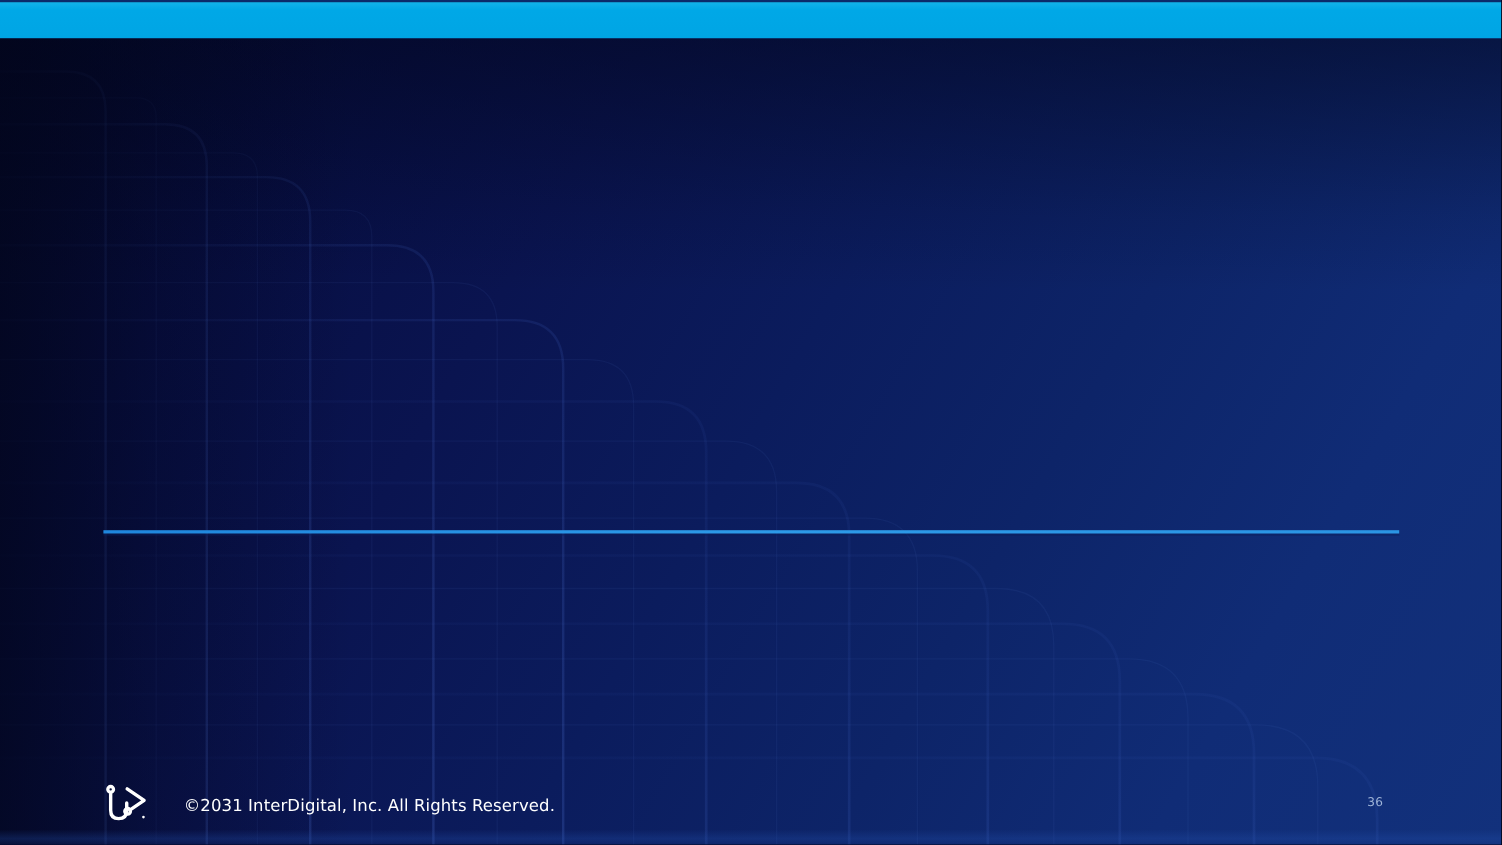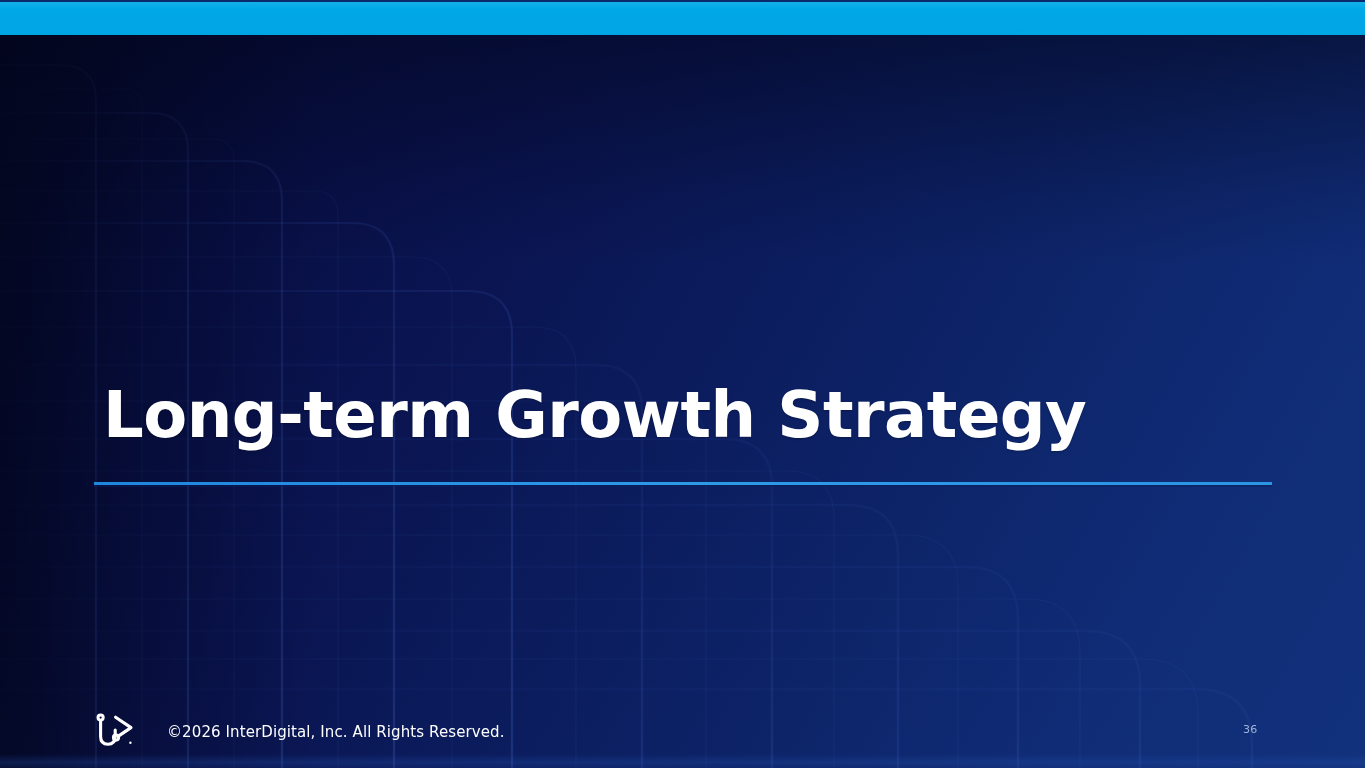--- a/index.html
+++ b/index.html
@@ -194,31 +194,30 @@
         <path d="M -60 500 L 906 500 Q 958 500 958 552 L 958 790"></path>
         <path d="M -60 564 L 1026 564 Q 1080 564 1080 618 L 1080 790"></path>
         <path d="M -60 624 L 1142 624 Q 1198 624 1198 680 L 1198 790"></path>
       </g>
     </svg>
     <div class="bg-topshade"></div>
     <div class="bg-leftshade"></div>
     <div class="bg-bottomband"></div>
   </div>
 
-  <div class="title">Long-term Growth Strategy</div>
   <div class="rule-shadow"></div>
   <div class="rule"></div>
 
   <div class="logo">
     <svg viewBox="0 0 44 42" width="44" height="42">
       <g fill="none" stroke="#ffffff" stroke-width="3.1" stroke-linecap="round" stroke-linejoin="round">
         <path d="M7.6 10.5 L7.6 25.5 Q7.6 33.2 14.9 33.2 Q22.2 33.2 22.2 25.5 L22.2 19.0"></path>
         <path d="M22.6 6.2 L38.0 16.6 L25.0 25.4"></path>
       </g>
       <circle cx="7.6" cy="6.6" r="2.6" fill="none" stroke="#ffffff" stroke-width="3.0"></circle>
       <circle cx="23.0" cy="26.6" r="2.6" fill="none" stroke="#ffffff" stroke-width="3.0"></circle>
       <circle cx="37.4" cy="31.8" r="1.2" fill="#ffffff"></circle>
     </svg>
   </div>
-  <div class="copyright">©2026 InterDigital, Inc. All Rights Reserved.</div>
+  <div class="copyright">©2031 InterDigital, Inc. All Rights Reserved.</div>
   <div class="pagenum">36</div>
 
 </div>
 
 </body></html>

